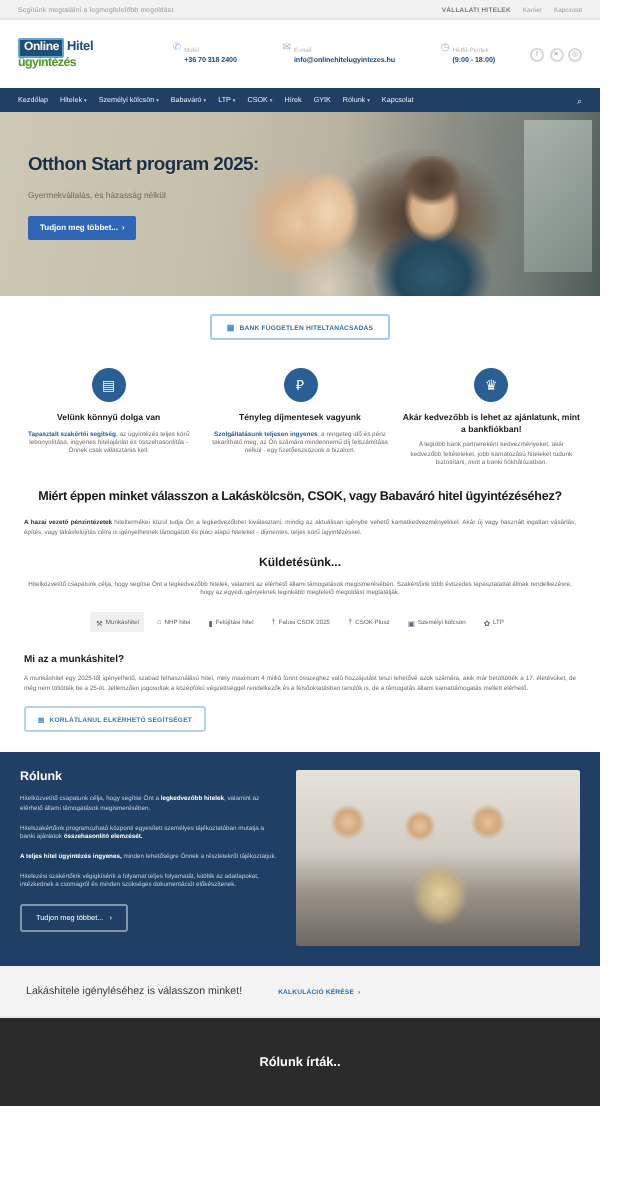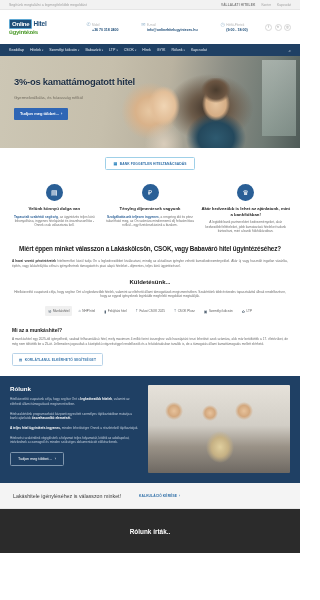--- a/index.html
+++ b/index.html
@@ -264,21 +264,21 @@
   <span class="nav-search">⌕</span>
 </div>
 
 <div class="hero">
   <div class="hero-bg"></div>
   <div class="hero-win"></div>
   <div class="hero-person-l"></div>
   <div class="hero-person-r"></div>
   <div class="hero-txt">
     <div class="hero-h1">
-      <div>3%-os kamattámogatott hitel</div>
+      <div>Otthon Start program 2025:</div>
     </div>
     <div class="hero-sub">Gyermekvállalás, és házasság nélkül</div>
     <div class="hero-btn">
       <span>Tudjon meg többet...</span>
       <span>›</span>
     </div>
   </div>
 </div>
 
 <div class="cta-wrap">

